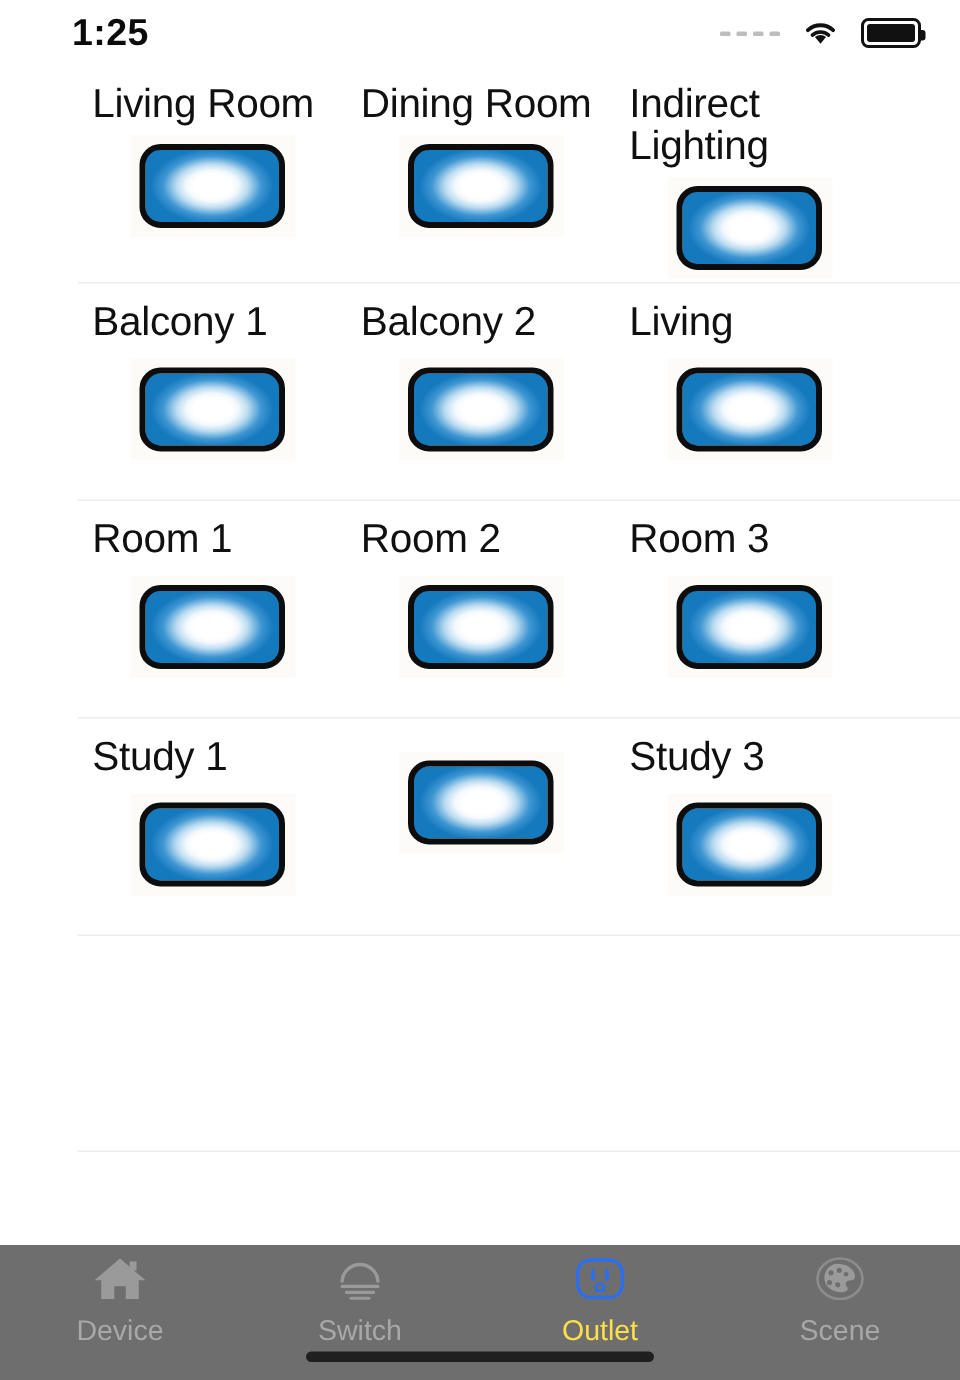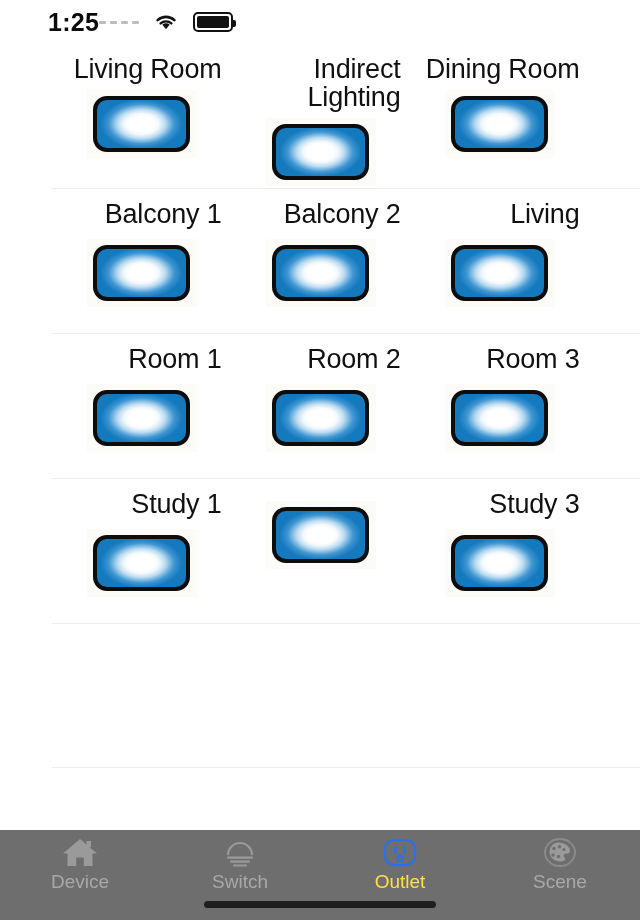--- a/index.html
+++ b/index.html
@@ -13,21 +13,21 @@
     position:relative;
     width:640px; height:920px;
     background:#ffffff;
   }
 
   
   .statusbar {
     position:absolute; top:0; left:0;
     width:640px; height:44px;
     display:flex; align-items:center;
-    justify-content:flex-start;
+    justify-content:space-between;
     padding:0 26px 0 48px;
   }
   .status-time {
     font-size:25px; font-weight:bold; color:#0b0b0b;
     letter-spacing:0.3px; line-height:1;
   }
   .status-right { display:flex; align-items:center; gap:14px; }
   .sig-dots { display:flex; align-items:center; gap:4px; }
   .sig-dots i {
     display:block; width:7px; height:3px;
@@ -72,21 +72,21 @@
     width:179px;
     display:flex;
     flex-direction:column;
     align-items:center;
     padding-top:12px;
   }
   .cell-label {
     font-size:27px;
     line-height:1.0;
     color:#101010;
-    text-align:right;
+    text-align:left;
     letter-spacing:-0.2px;
     width:160px;
     min-height:28px;
   }
   .cell-label.two { line-height:1.03; }
   .outlet-thumb {
     margin-top:10px;
     width:110px; height:68px;
     background:#fdfbf8;
     display:flex; align-items:center; justify-content:center;
@@ -108,21 +108,21 @@
     width:640px; height:90px;
     background:#6e6e6e;
     display:flex;
     align-items:flex-start;
     padding-top:6px;
   }
   .tab {
     flex:1;
     display:flex; flex-direction:column;
     align-items:center; justify-content:flex-start;
-    gap:2px;
+    gap:8px;
   }
   .tab-icon {
     width:44px; height:34px;
     display:flex; align-items:center; justify-content:center;
   }
   .tab-label {
     font-size:19px;
     color:#a8a8a8;
     line-height:1.1;
   }
@@ -164,27 +164,27 @@
   <div class="list">
 
     <div class="row">
       <div class="cell two-line">
         <div class="cell-label two">Living Room</div>
         <div class="outlet-thumb">
             <div class="outlet-btn"></div>
           </div>
       </div>
       <div class="cell two-line">
+        <div class="cell-label two">Dining Room</div>
+        <div class="outlet-thumb">
+            <div class="outlet-btn"></div>
+          </div>
+      </div>
+      <div class="cell two-line">
         <div class="cell-label two">Indirect Lighting</div>
-        <div class="outlet-thumb">
-            <div class="outlet-btn"></div>
-          </div>
-      </div>
-      <div class="cell two-line">
-        <div class="cell-label two">Dining Room</div>
         <div class="outlet-thumb">
             <div class="outlet-btn"></div>
           </div>
       </div>
     </div>
 
     <div class="row">
       <div class="cell">
         <div class="cell-label">Balcony 1</div>
         <div class="outlet-thumb">

